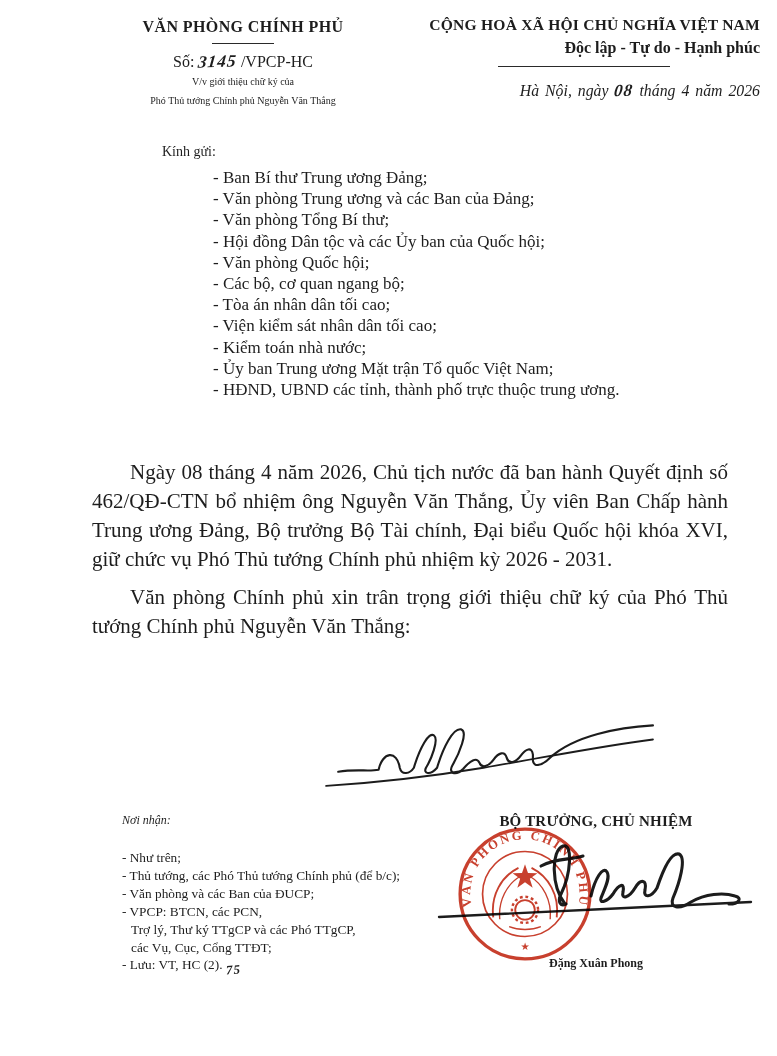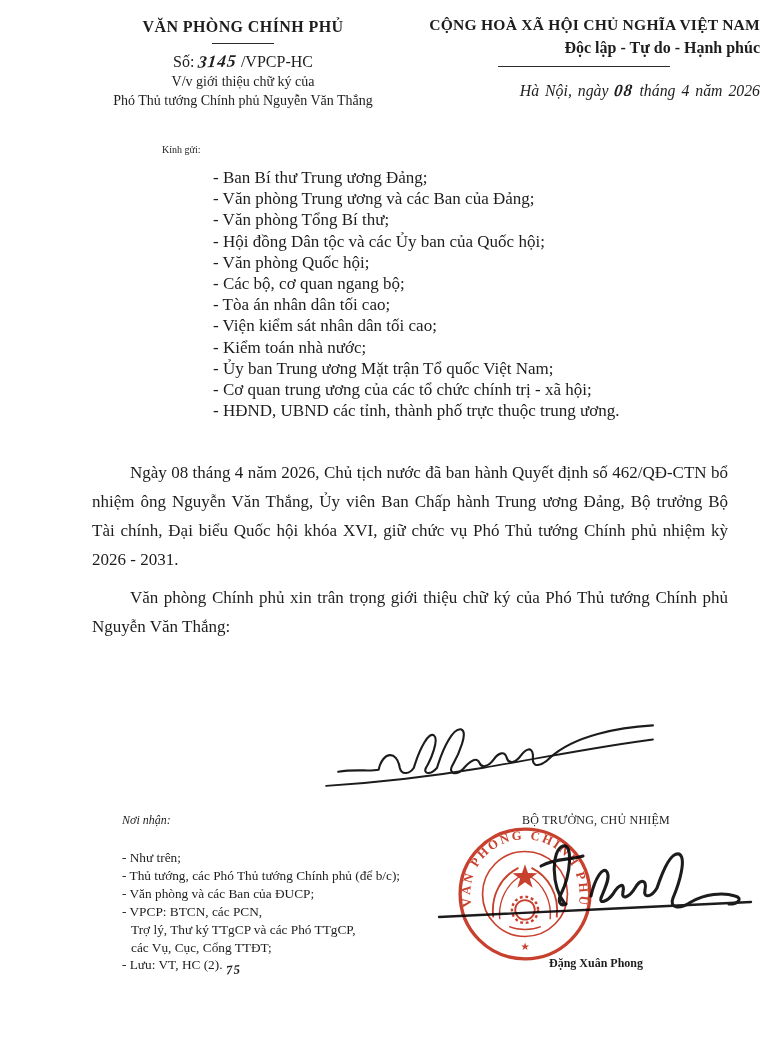--- a/index.html
+++ b/index.html
@@ -14,55 +14,55 @@
     overflow:hidden;
   }
   
   .hdr-left{
     position:absolute;left:88px;top:18px;width:310px;
     text-align:center;
   }
   .org-name{font-size:16px;font-weight:bold;letter-spacing:.4px;}
   .rule-sm{width:62px;height:0;border-top:1.6px solid #2a2a2a;margin:7px auto 8px auto;}
   .num-line{font-size:16px;}
-  .subject{font-size:14px;line-height:19px;}
+  .subject{font-size:10px;line-height:19px;}
   .hdr-right{
     position:absolute;left:408px;top:14px;width:352px;
     text-align:right;
   }
   .country{font-size:15.6px;font-weight:bold;letter-spacing:.2px;line-height:22px;}
   .motto{font-size:16px;font-weight:bold;line-height:24px;}
   .rule-md{width:172px;height:0;border-top:1.6px solid #2a2a2a;margin:6px auto 14px auto;}
   .dateline{font-size:15.8px;font-style:italic;word-spacing:2px;}
   .hand{
     font-weight:bold;font-style:italic;display:inline-block;
     transform:skewX(-8deg) rotate(-2deg);
     font-size:1.08em;letter-spacing:1px;
   }
   
-  .salutation{position:absolute;left:162px;top:144px;font-size:10px;}
+  .salutation{position:absolute;left:162px;top:144px;font-size:14px;}
   .recipients{position:absolute;left:213px;top:167px;font-size:17px;line-height:21.2px;}
   
-  .para{position:absolute;left:92px;width:636px;font-size:17px;line-height:29px;text-align:justify;text-indent:38px;}
+  .para{position:absolute;left:92px;width:636px;font-size:21px;line-height:29px;text-align:justify;text-indent:38px;}
   .para1{top:458px;}
   .para2{top:583px;}
   
   .specimen{position:absolute;left:312px;top:683px;width:348px;height:116px;}
   .specimen svg{width:100%;height:100%;}
   
   .footer-left{position:absolute;left:122px;top:813px;width:330px;}
   .noi-nhan{font-size:12px;font-weight:normal;font-style:italic;margin-bottom:21px;}
   .fl-line{font-size:13.3px;line-height:17.9px;}
   .fl-cont{padding-left:9px;}
   .hand-sm{
     font-weight:bold;font-style:italic;display:inline-block;
     transform:rotate(-4deg);font-size:13px;vertical-align:-5px;letter-spacing:1px;
   }
   .footer-right{position:absolute;left:436px;top:813px;width:320px;text-align:center;}
-  .signer-title{font-size:12px;font-weight:normal;letter-spacing:.2px;}
+  .signer-title{font-size:15px;font-weight:bold;letter-spacing:.2px;}
   .signer-name{position:absolute;left:436px;top:944px;width:320px;text-align:center;font-size:12px;font-weight:bold;margin-top:12px;}
   .seal{position:absolute;left:455px;top:824px;width:140px;height:140px;mix-blend-mode:multiply;}
   .seal svg{width:100%;height:100%;}
   .official-sig{position:absolute;left:433px;top:836px;width:326px;height:98px;mix-blend-mode:multiply;}
   .official-sig svg{width:100%;height:100%;}
   .seal-stroke{fill:none;stroke:#c8402e;}
   .seal-fill{fill:#c8402e;}
   .rim-text{fill:#c8402e;font-family:"Liberation Serif",serif;font-weight:bold;font-size:13.5px;letter-spacing:2.5px;}
   .ink{fill:none;stroke:#1c1c1c;stroke-linecap:round;stroke-linejoin:round;}
 </style>
@@ -99,21 +99,20 @@
     <div class="rc-line">- Ban Bí thư Trung ương Đảng;</div>
     <div class="rc-line">- Văn phòng Trung ương và các Ban của Đảng;</div>
     <div class="rc-line">- Văn phòng Tổng Bí thư;</div>
     <div class="rc-line">- Hội đồng Dân tộc và các Ủy ban của Quốc hội;</div>
     <div class="rc-line">- Văn phòng Quốc hội;</div>
     <div class="rc-line">- Các bộ, cơ quan ngang bộ;</div>
     <div class="rc-line">- Tòa án nhân dân tối cao;</div>
     <div class="rc-line">- Viện kiểm sát nhân dân tối cao;</div>
     <div class="rc-line">- Kiểm toán nhà nước;</div>
     <div class="rc-line">- Ủy ban Trung ương Mặt trận Tổ quốc Việt Nam;</div>
-    <div class="rc-line">- Cơ quan trung ương của các tổ chức chính trị - xã hội;</div>
     <div class="rc-line">- HĐND, UBND các tỉnh, thành phố trực thuộc trung ương.</div>
   </div>
 
   <div class="para para1">Ngày 08 tháng 4 năm 2026, Chủ tịch nước đã ban hành Quyết định số 462/QĐ-CTN bổ nhiệm ông Nguyễn Văn Thắng, Ủy viên Ban Chấp hành Trung ương Đảng, Bộ trưởng Bộ Tài chính, Đại biểu Quốc hội khóa XVI, giữ chức vụ Phó Thủ tướng Chính phủ nhiệm kỳ 2026 - 2031.</div>
   <div class="para para2">Văn phòng Chính phủ xin trân trọng giới thiệu chữ ký của Phó Thủ tướng Chính phủ Nguyễn Văn Thắng:</div>
 
   <div class="specimen">
     <svg viewBox="0 0 345 115">
       <path class="ink" stroke-width="1.8" d="M 14,102 C 60,99 110,94 170,84 C 240,72 290,62 338,56"></path>
       <path class="ink" stroke-width="2.1" d="M 26,88 C 44,85 56,88 66,86 C 70,68 84,66 87,84 C 89,92 97,90 101,84 C 107,64 116,48 121,52 C 126,56 118,76 113,84 C 110,90 117,92 124,84 C 130,64 140,44 148,46 C 155,48 146,70 139,82 C 135,89 142,93 150,85 C 157,77 163,73 166,79 C 168,85 175,83 180,76 C 185,69 191,67 193,74 C 195,81 202,79 207,72 C 212,65 218,63 219,71 L 219,77 C 220,84 228,82 236,74 C 260,52 304,44 338,42"></path>

